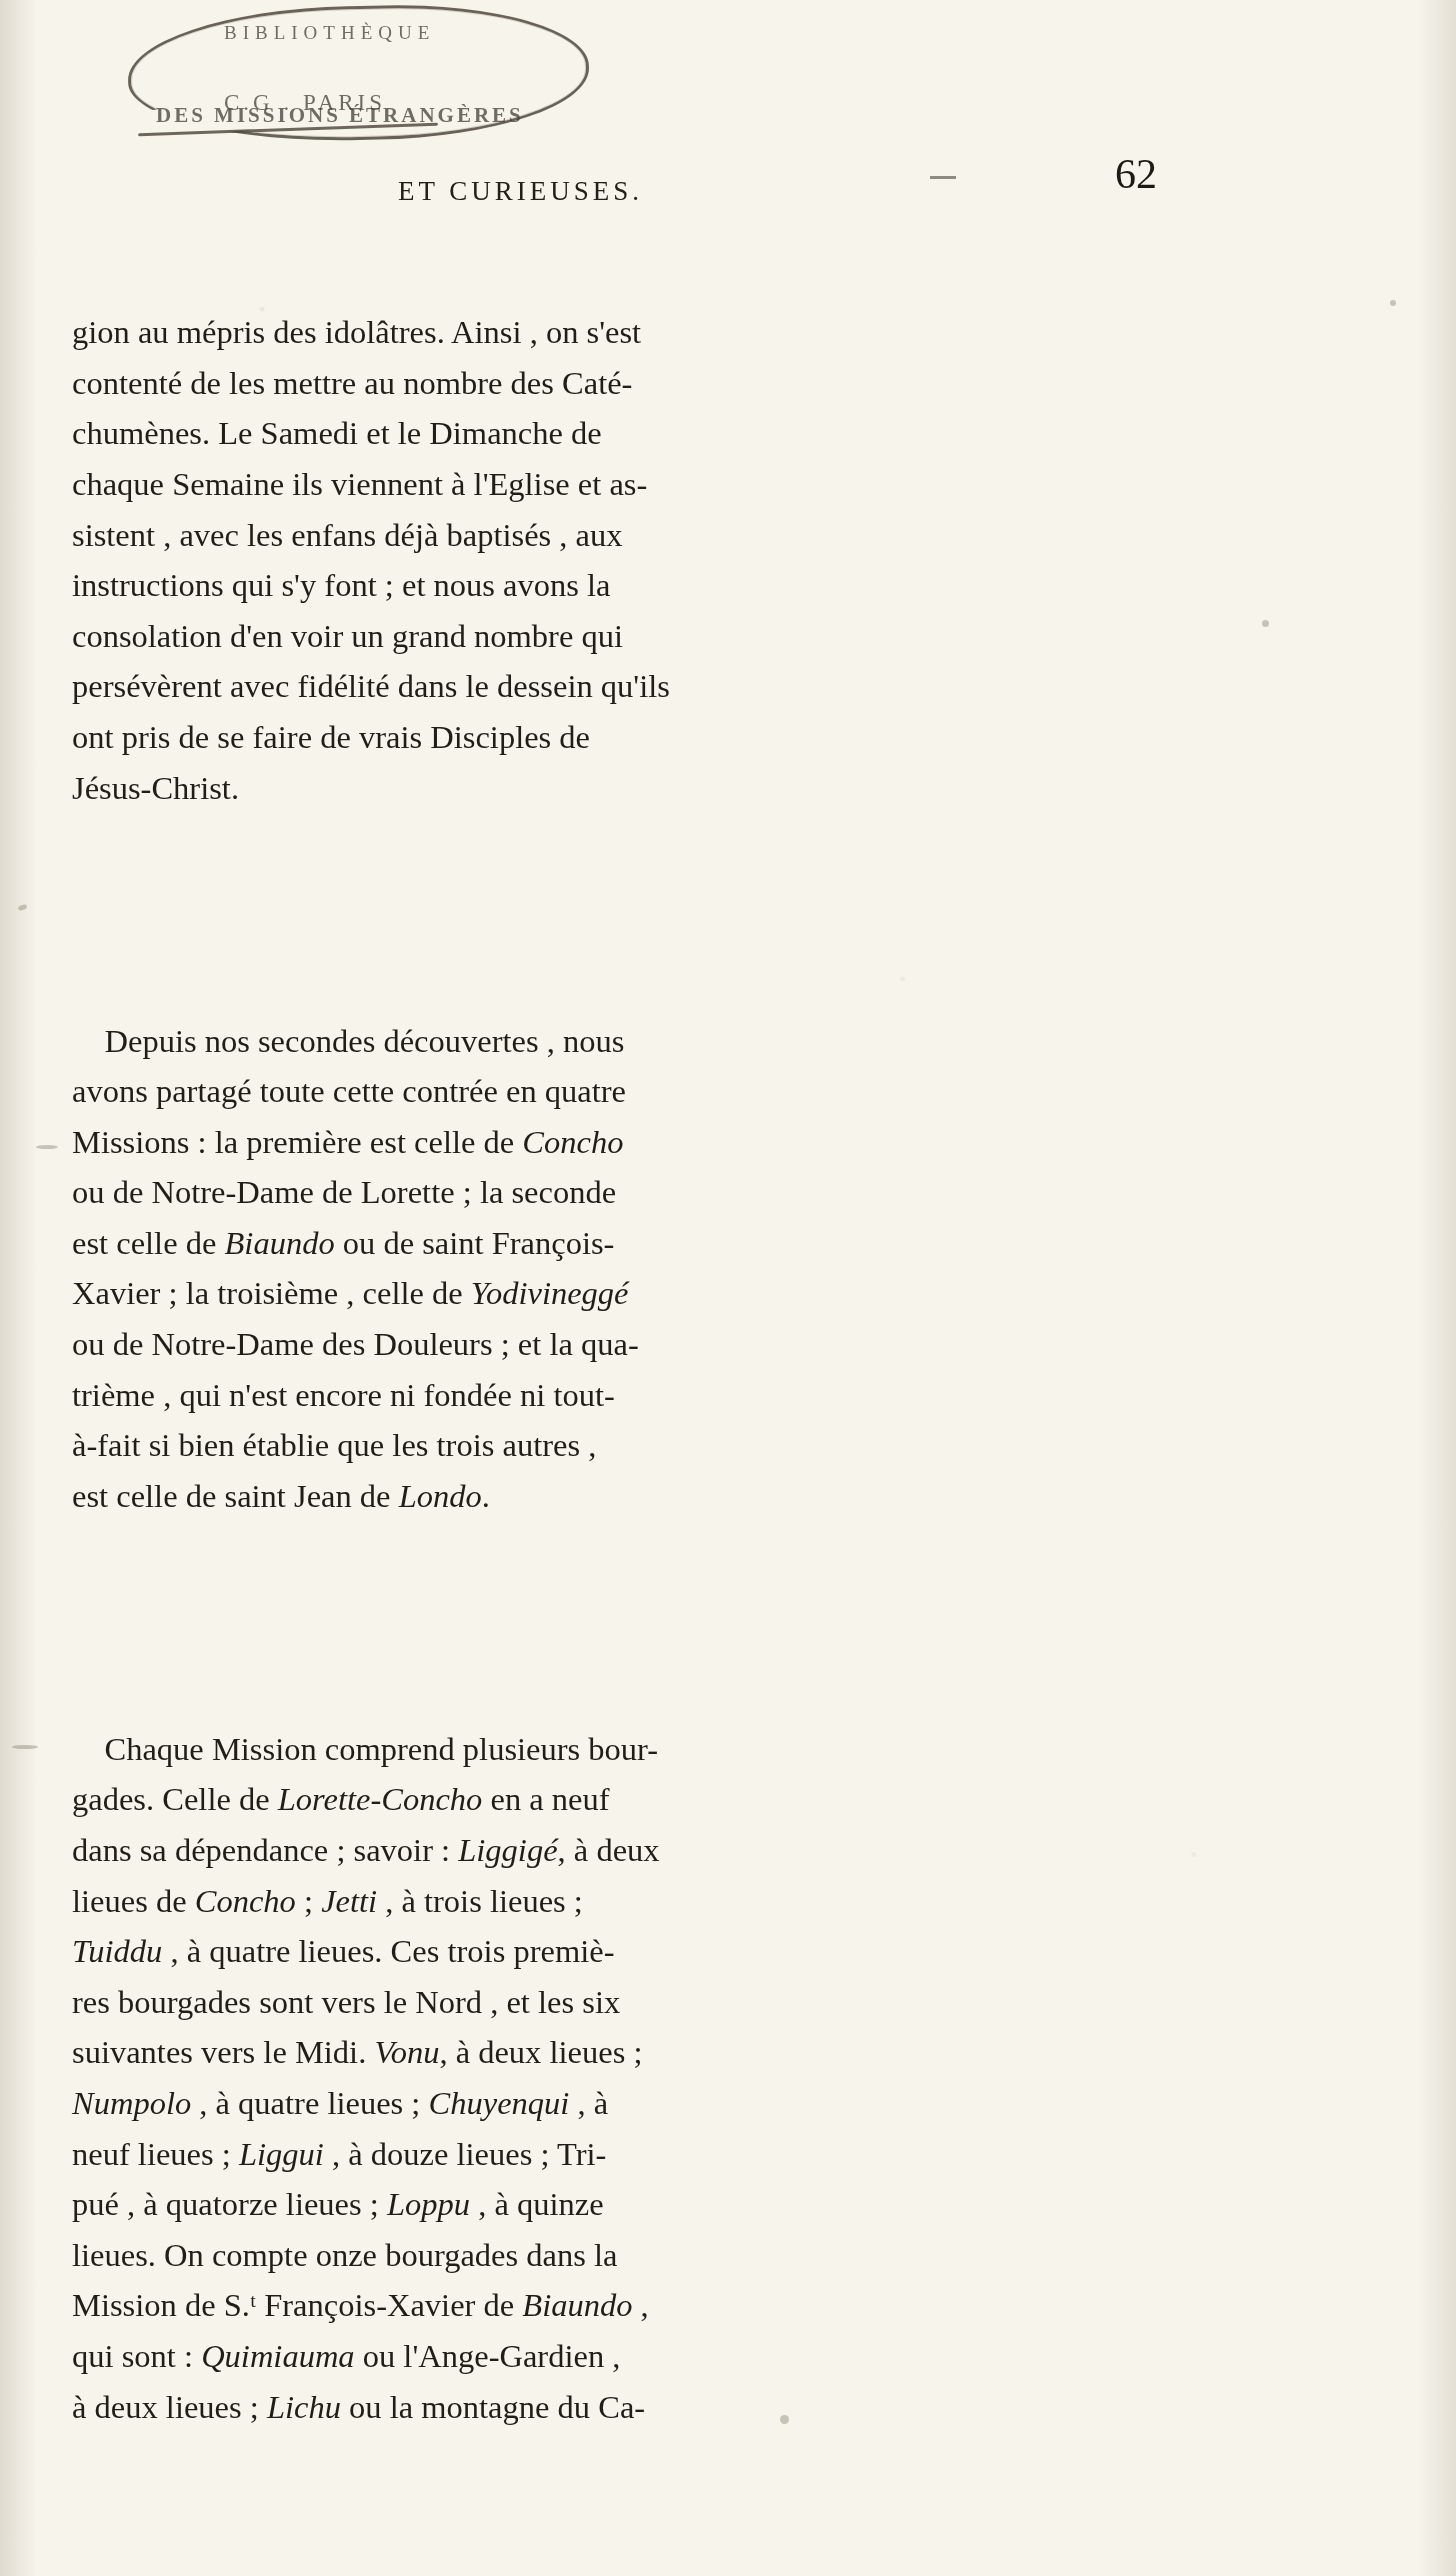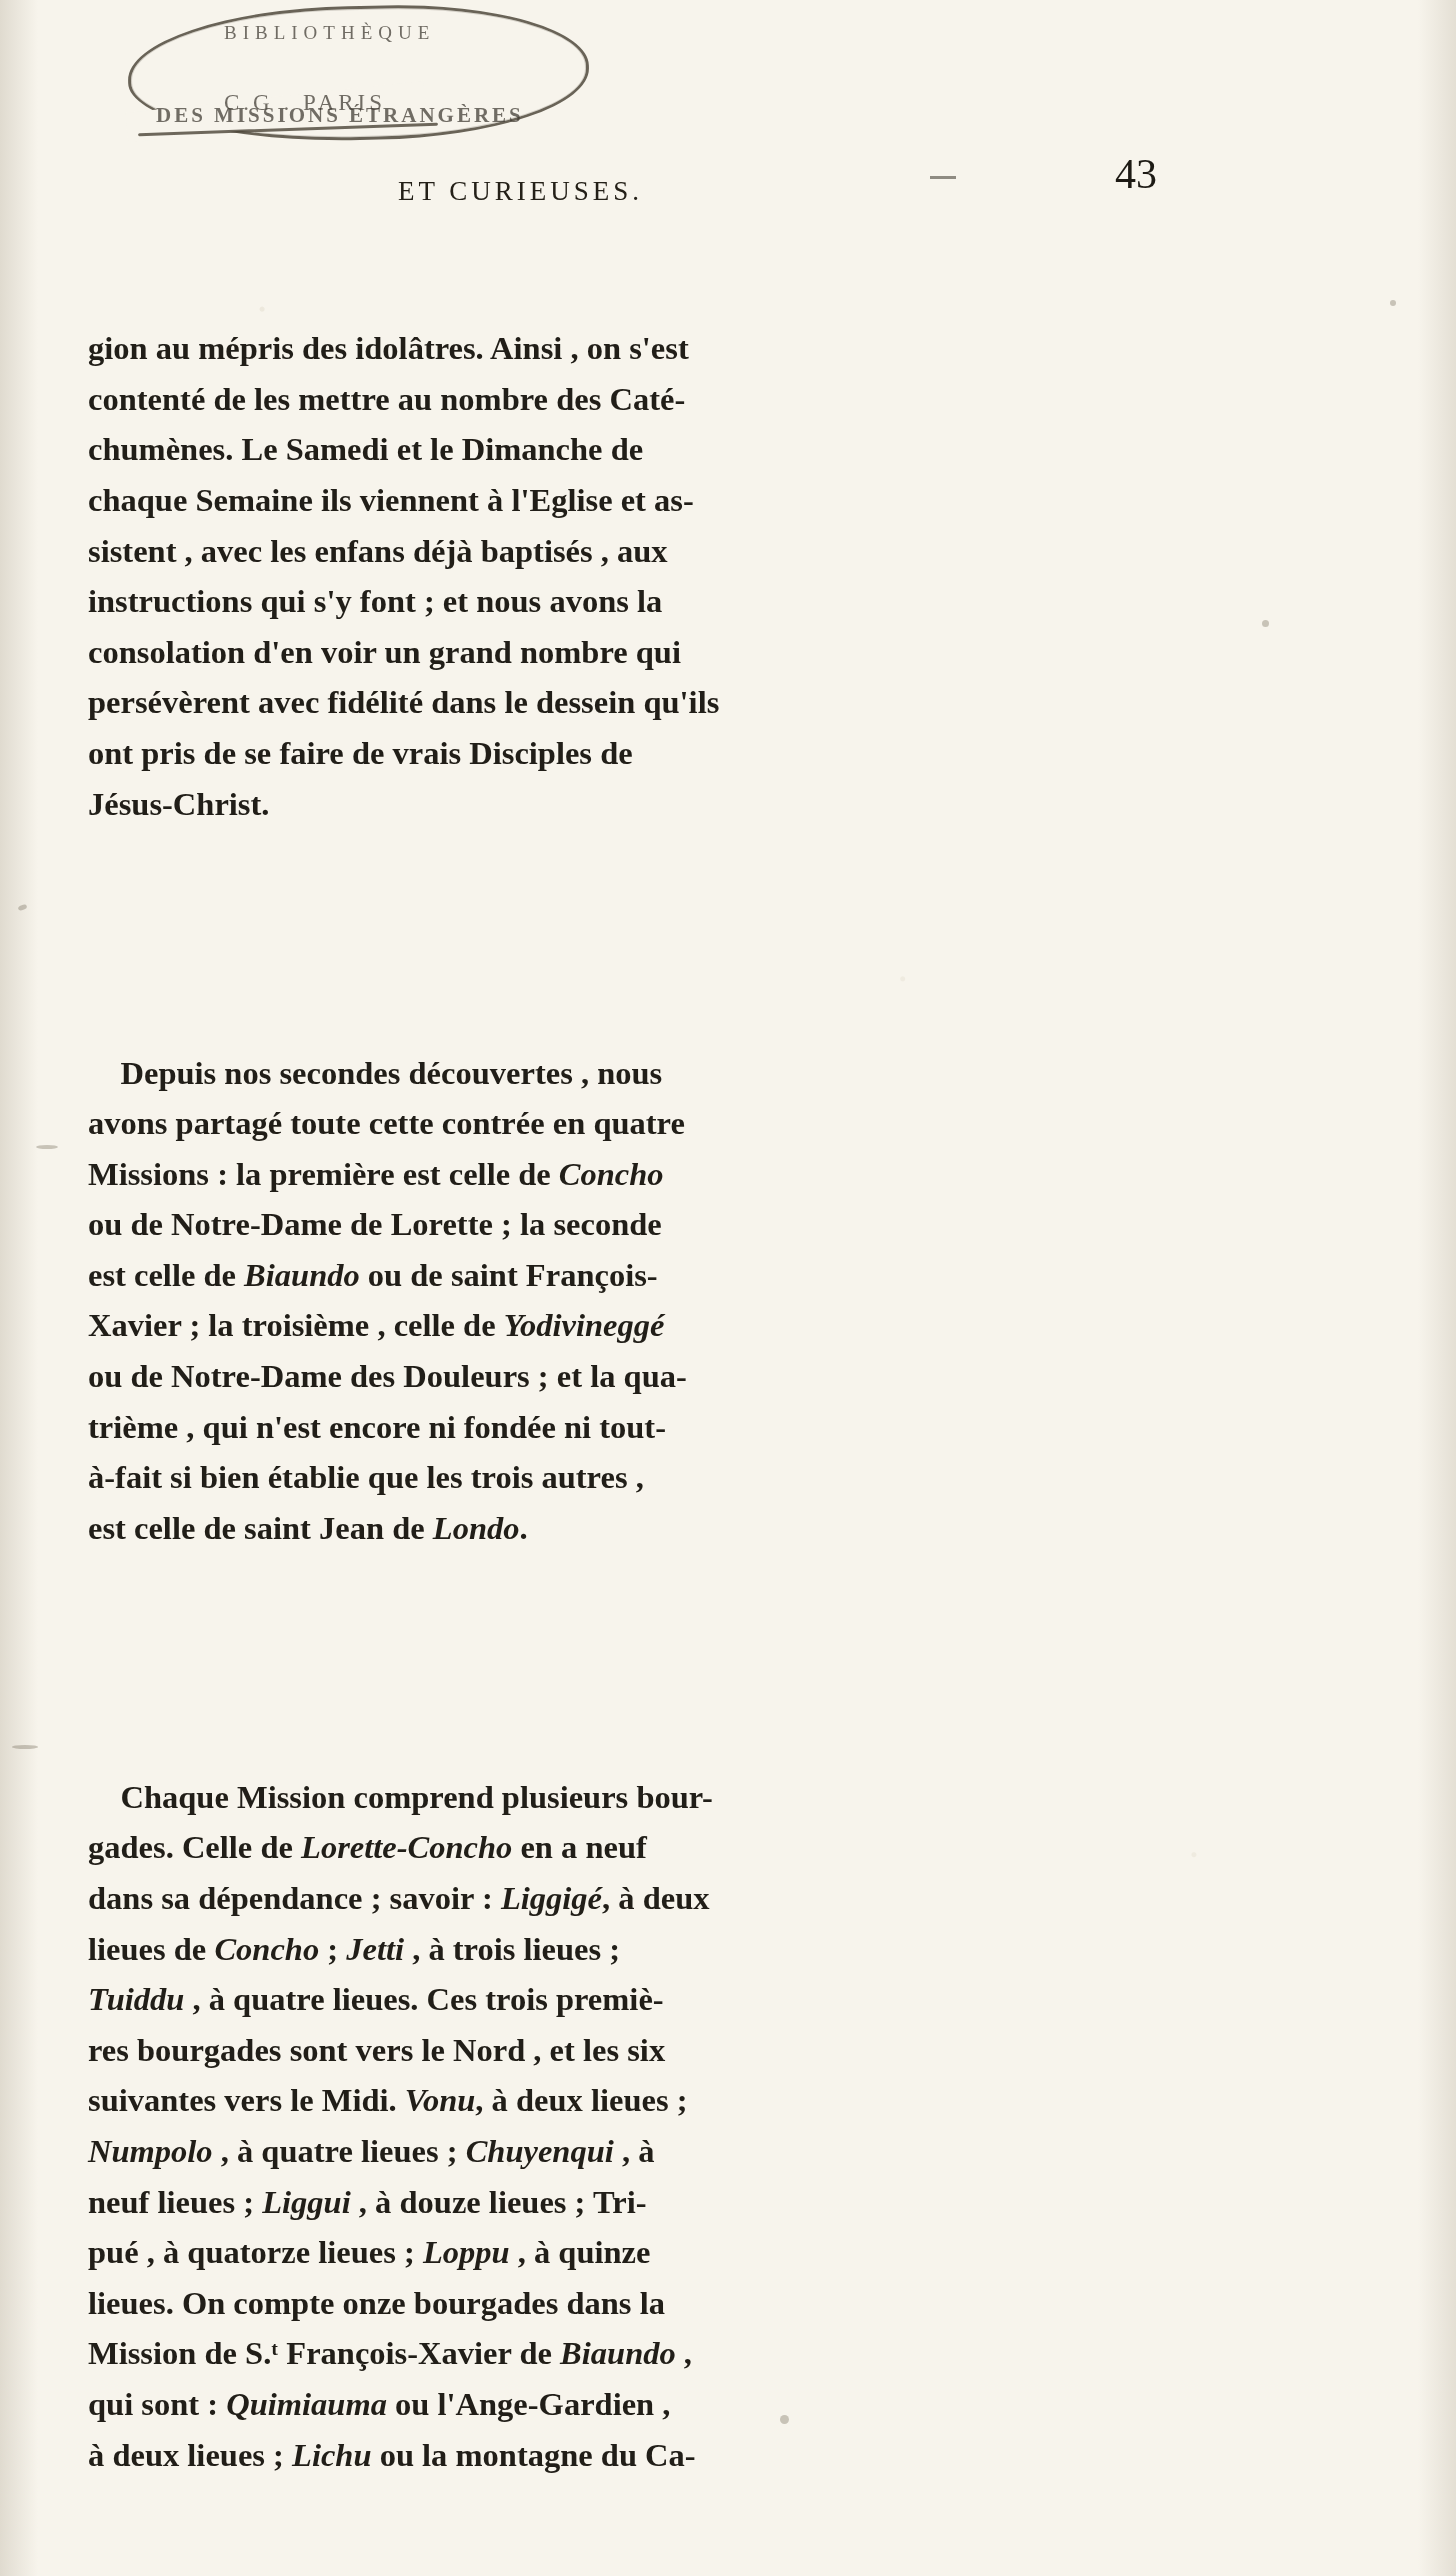--- a/index.html
+++ b/index.html
@@ -119,23 +119,22 @@
     position: absolute;
     left: 72px;
     top: 206px;
     width: 1100px;
     font-size: 32.5px;
     line-height: 50.6px;
     color: #211e18;
     text-rendering: optimizeLegibility;
   }
   .para {
-    margin: 16px;
+    margin: 0;
     white-space: pre-wrap;
-    font-weight: bold;
   }
   .para + .para { margin-top: 0; }
   .lines { display: block; }
   .ln {
     display: block;
     white-space: pre;
   }
   .it { font-style: italic; }
   .mark {
     position: absolute;
@@ -173,21 +172,21 @@
     <div class="oval"></div>
     <div class="line line1">BIBLIOTHÈQUE</div>
     <div class="line line2">DES MISSIONS ÉTRANGÈRES</div>
     <div class="line line3">C.G . PARIS</div>
     <div class="underline"></div>
   </div>
 
   <div class="header">
     <div class="runhead">ET CURIEUSES.</div>
     <div class="dashes"></div>
-    <div class="folio">43</div>
+    <div class="folio">62</div>
   </div>
 
   <div class="body-text">
     <div class="para">
       <span class="lines"><span class="ln">gion au mépris des idolâtres. Ainsi , on s'est</span><span class="ln">contenté de les mettre au nombre des Caté-</span><span class="ln">chumènes. Le Samedi et le Dimanche de</span><span class="ln">chaque Semaine ils viennent à l'Eglise et as-</span><span class="ln">sistent , avec les enfans déjà baptisés , aux</span><span class="ln">instructions qui s'y font ; et nous avons la</span><span class="ln">consolation d'en voir un grand nombre qui</span><span class="ln">persévèrent avec fidélité dans le dessein qu'ils</span><span class="ln">ont pris de se faire de vrais Disciples de</span><span class="ln">Jésus-Christ.</span></span>
     </div>
     <div class="para">
       <span class="lines"><span class="ln">    Depuis nos secondes découvertes , nous</span><span class="ln">avons partagé toute cette contrée en quatre</span><span class="ln">Missions : la première est celle de <span class="it">Concho</span></span><span class="ln">ou de Notre-Dame de Lorette ; la seconde</span><span class="ln">est celle de <span class="it">Biaundo</span> ou de saint François-</span><span class="ln">Xavier ; la troisième , celle de <span class="it">Yodivineggé</span></span><span class="ln">ou de Notre-Dame des Douleurs ; et la qua-</span><span class="ln">trième , qui n'est encore ni fondée ni tout-</span><span class="ln">à-fait si bien établie que les trois autres ,</span><span class="ln">est celle de saint Jean de <span class="it">Londo</span>.</span></span>
     </div>
     <div class="para">

